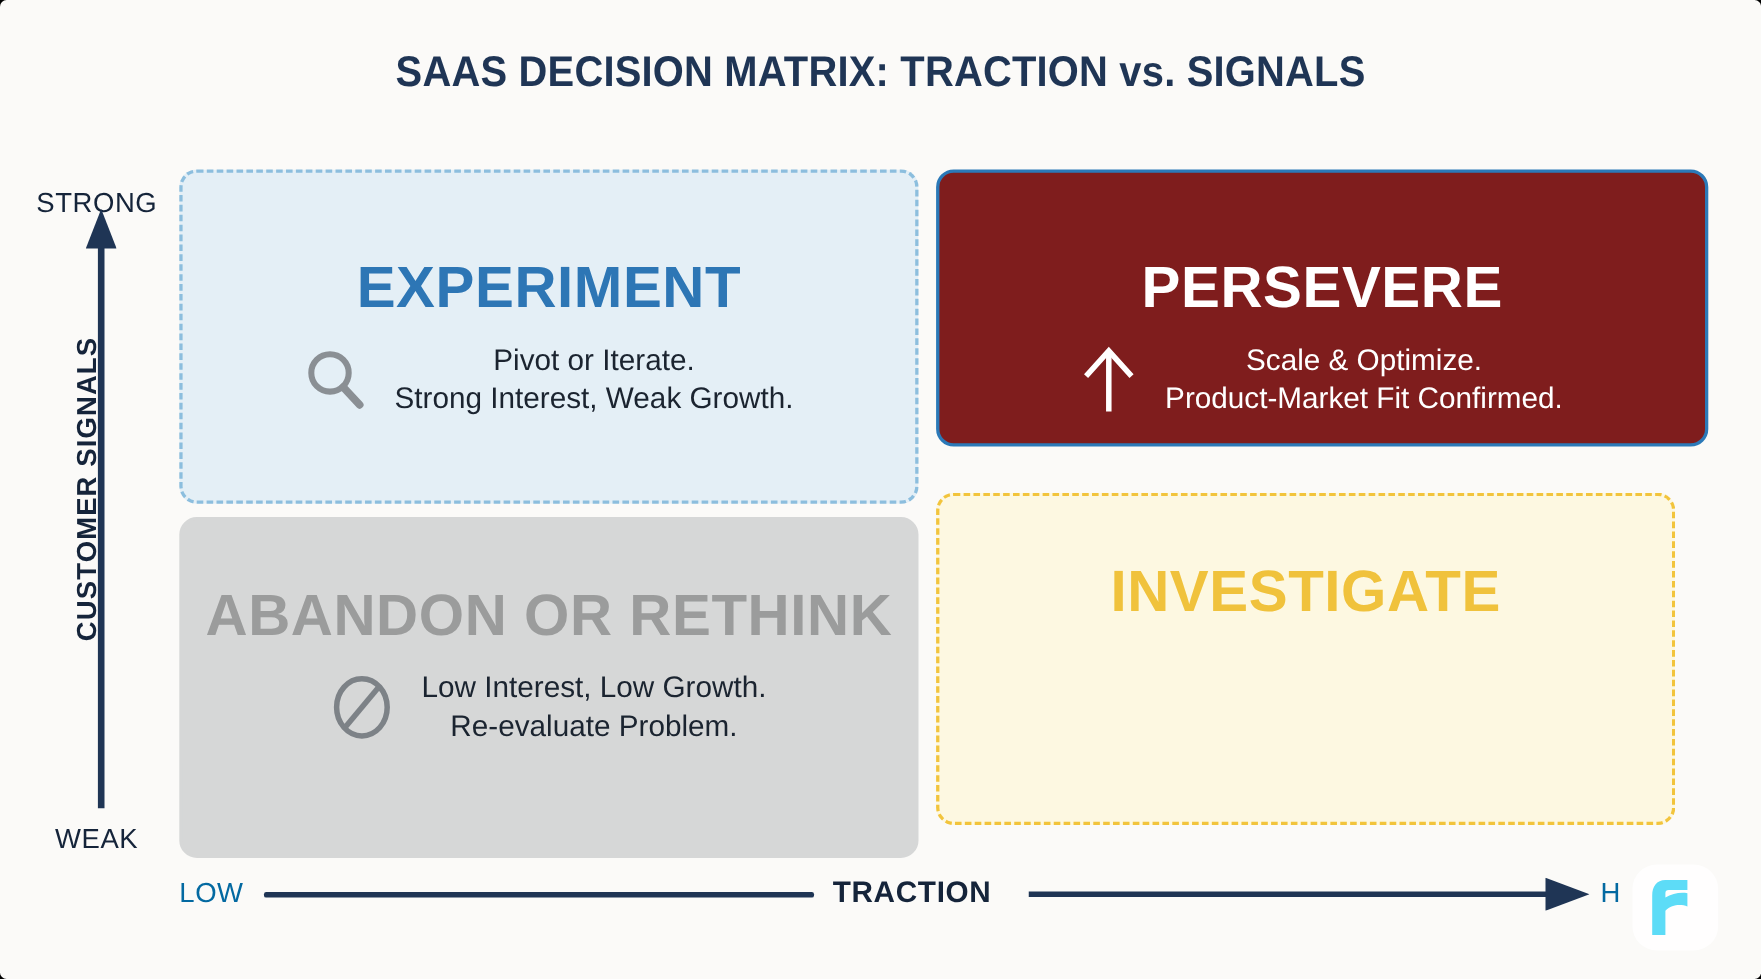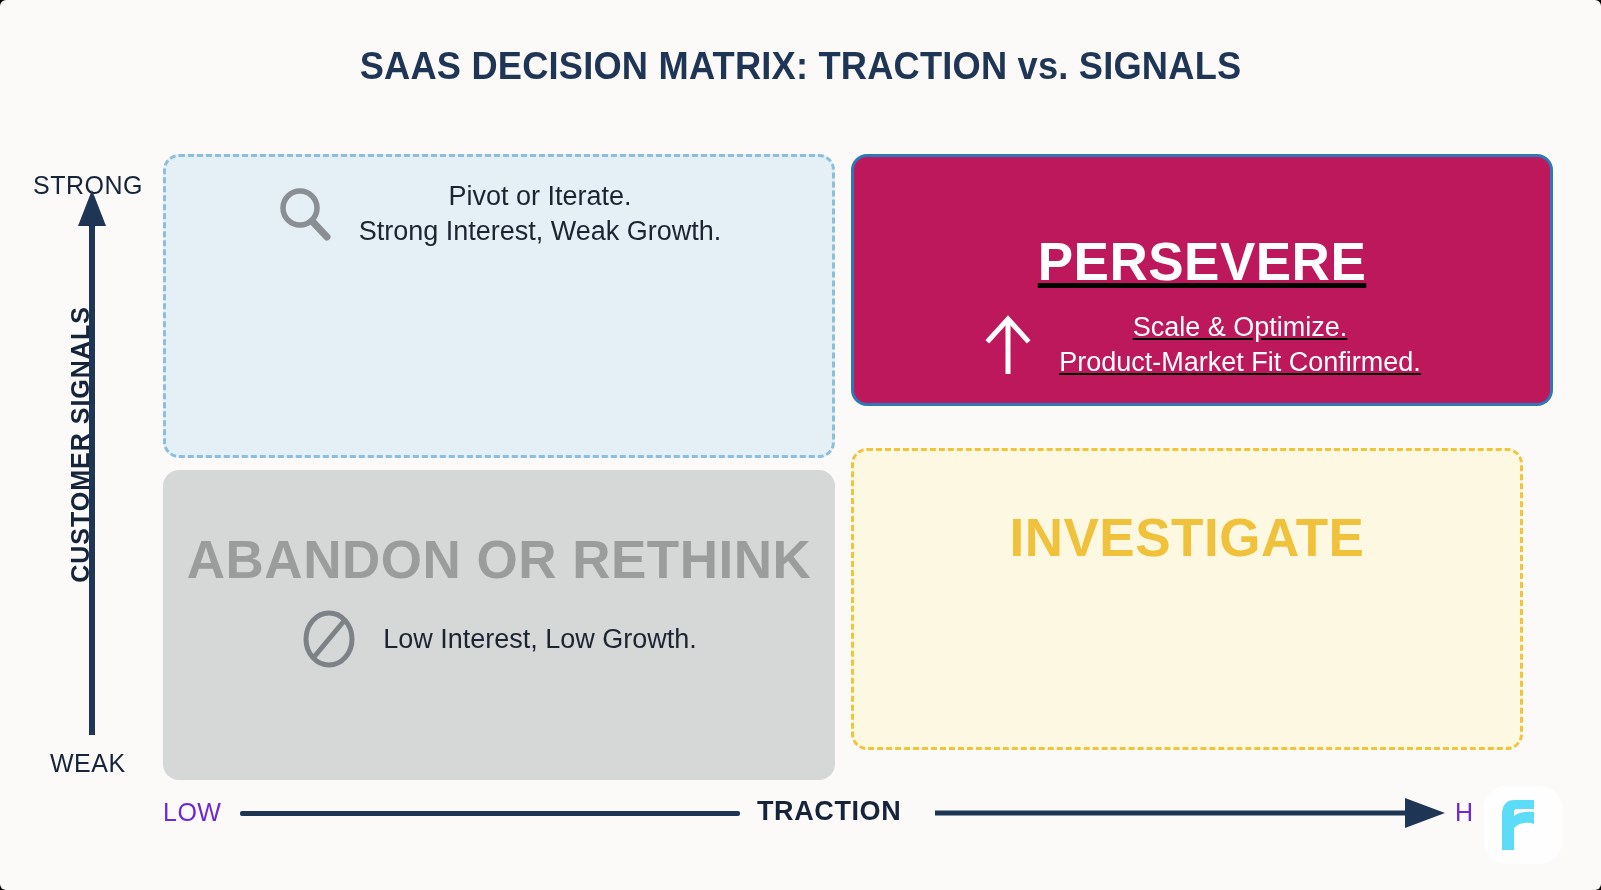--- a/index.html
+++ b/index.html
@@ -32,21 +32,21 @@
 
   .y-axis-title{
     position:absolute;left:-70px;top:430px;width:300px;text-align:center;
     transform:rotate(-90deg);transform-origin:center center;
     font-size:25px;font-weight:bold;letter-spacing:1px;color:#15243a;
     white-space:nowrap;
   }
 
   
   .x-low,.x-high{
-    position:absolute;font-size:25px;color:#6d28d9;letter-spacing:0.5px;
+    position:absolute;font-size:25px;color:#0369a1;letter-spacing:0.5px;
     white-space:nowrap;top:798px;
   }
   .x-low{left:163px;}
   .x-high{left:1455px;}
 
   .x-axis-title{
     position:absolute;left:757px;top:796px;
     font-size:27px;font-weight:bold;letter-spacing:0.6px;color:#15243a;
     white-space:nowrap;
   }
@@ -60,21 +60,21 @@
   .quad{
     position:absolute;box-sizing:border-box;border-radius:16px;
     display:flex;flex-direction:column;align-items:center;
   }
   .q-experiment{
     left:163px;top:154px;width:672px;height:304px;
     background:#e4eff6;border:3px dashed #8cbede;
   }
   .q-persevere{
     left:851px;top:154px;width:702px;height:252px;
-    background:#be185d;border:3px solid #2b79b8;text-decoration:underline;
+    background:#7f1d1d;border:3px solid #2b79b8;
   }
   .q-abandon{
     left:163px;top:470px;width:672px;height:310px;
     background:#d6d7d7;border:3px solid #d6d7d7;
   }
   .q-investigate{
     left:851px;top:448px;width:672px;height:302px;
     background:#fdf8e1;border:3px dashed #f2c43c;
   }
 
@@ -118,20 +118,21 @@
   <div class="y-arrow">
     <svg width="28" height="545" viewBox="0 0 28 545">
       <line x1="14" y1="545" x2="14" y2="32" stroke="#1f3555" stroke-width="6"></line>
       <polygon points="14,0 28,36 0,36" fill="#1f3555"></polygon>
     </svg>
   </div>
 
   <div class="y-axis-title">CUSTOMER SIGNALS</div>
 
   <div class="quad q-experiment">
+    <div class="q-heading">EXPERIMENT</div>
     <div class="q-body">
       <div class="q-icon">
         <svg width="56" height="58" viewBox="0 0 56 58">
           <circle cx="23" cy="23" r="17" fill="none" stroke="#8a8f94" stroke-width="5.5"></circle>
           <line x1="35" y1="36" x2="50" y2="52" stroke="#8a8f94" stroke-width="7" stroke-linecap="round"></line>
         </svg>
       </div>
       <div class="q-lines">
         <div>Pivot or Iterate.</div>
         <div>Strong Interest, Weak Growth.</div>
@@ -159,20 +160,21 @@
     <div class="q-heading">ABANDON OR RETHINK</div>
     <div class="q-body">
       <div class="q-icon">
         <svg width="56" height="62" viewBox="0 0 56 62">
           <ellipse cx="28" cy="31" rx="23" ry="26" fill="none" stroke="#7d8287" stroke-width="5"></ellipse>
           <line x1="13" y1="49" x2="43" y2="13" stroke="#7d8287" stroke-width="5"></line>
         </svg>
       </div>
       <div class="q-lines">
         <div>Low Interest, Low Growth.</div>
+        <div>Re-evaluate Problem.</div>
       </div>
     </div>
   </div>
 
   <div class="quad q-investigate">
     <div class="q-heading">INVESTIGATE</div>
   </div>
 
   <div class="x-low">LOW</div>
   <div class="x-line-left"></div>

